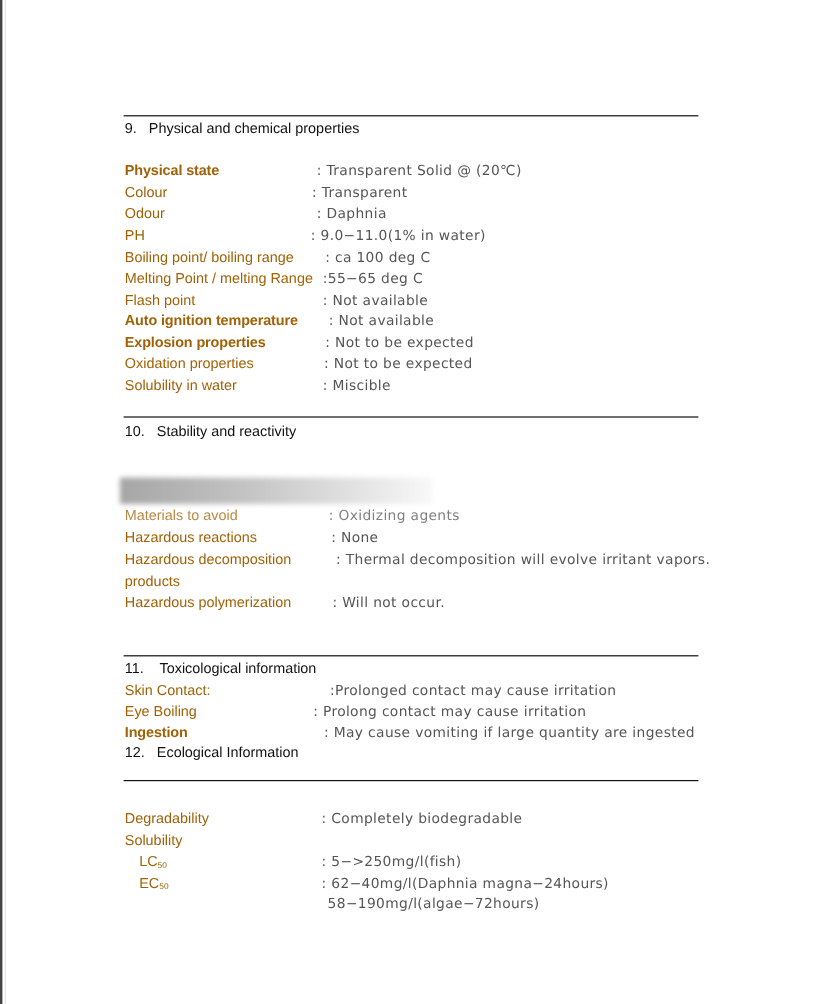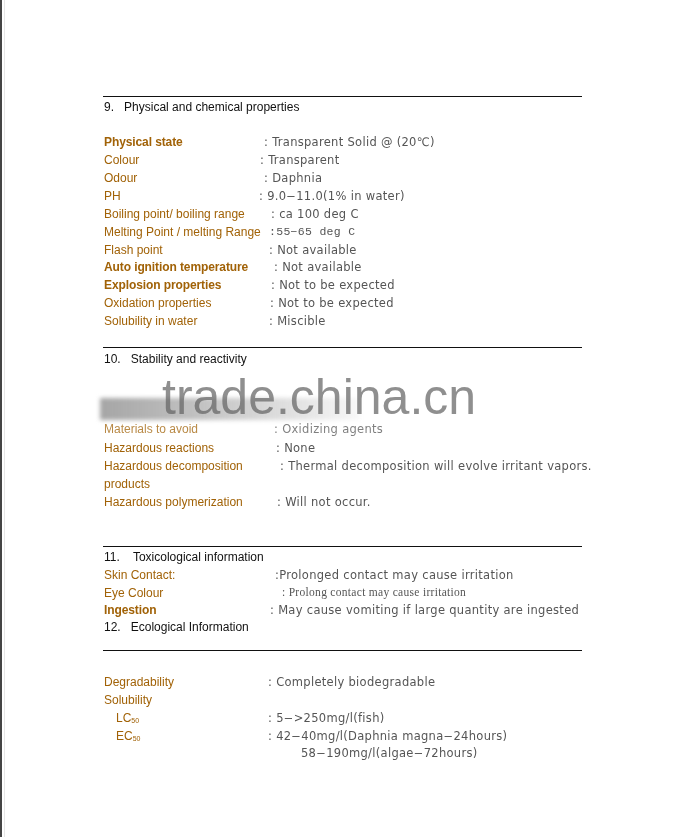--- a/index.html
+++ b/index.html
@@ -126,21 +126,21 @@
   <div class="row" style="top:189px;">
     <span class="label">PH</span>
     <span class="value" style="left:155px;">: 9.0−11.0(1% in water)</span>
   </div>
   <div class="row" style="top:207px;">
     <span class="label">Boiling point/ boiling range</span>
     <span class="value" style="left:167px;">: ca 100 deg C</span>
   </div>
   <div class="row" style="top:225px;">
     <span class="label">Melting Point / melting Range</span>
-    <span class="value" style="left:165px;font-family:Liberation Mono, monospace;">:55−65 deg C</span>
+    <span class="value" style="left:165px;">:55−65 deg C</span>
   </div>
   <div class="row" style="top:243px;">
     <span class="label">Flash point</span>
     <span class="value" style="left:165px;">: Not available</span>
   </div>
   <div class="row" style="top:260px;">
     <span class="label bold">Auto ignition temperature</span>
     <span class="value" style="left:170px;">: Not available</span>
   </div>
   <div class="row" style="top:278px;">
@@ -173,32 +173,31 @@
   </div>
   <div class="row" style="top:477px;">
     <span class="label">products</span>
   </div>
   <div class="row" style="top:495px;">
     <span class="label">Hazardous polymerization</span>
     <span class="value" style="left:173px;text-align:right;">: Will not occur.</span>
   </div>
 
   <div class="watermark-bar"></div>
-  <div class="watermark">trade.china.cn</div>
 
   <div class="rule" style="top:546px;"></div>
   <div class="section-title" style="top:550px;"><span>11.</span>    <span>Toxicological information</span></div>
 
   <div class="row" style="top:568px;">
     <span class="label">Skin Contact:</span>
     <span class="value" style="left:171px;">:Prolonged contact may cause irritation</span>
   </div>
   <div class="row" style="top:586px;">
-    <span class="label">Eye Colour</span>
-    <span class="value" style="left:178px;font-family:Liberation Serif, serif;">: Prolong contact may cause irritation</span>
+    <span class="label">Eye Boiling</span>
+    <span class="value" style="left:157px;">: Prolong contact may cause irritation</span>
   </div>
   <div class="row" style="top:603px;">
     <span class="label bold">Ingestion</span>
     <span class="value" style="left:166px;">: May cause vomiting if large quantity are ingested</span>
   </div>
 
   <div class="rule" style="top:650px;"></div>
   <div class="section-title" style="top:620px;"><span>12.</span>   <span>Ecological Information</span></div>
 
   <div class="row" style="top:675px;">
@@ -207,19 +206,19 @@
   </div>
   <div class="row" style="top:693px;">
     <span class="label">Solubility</span>
   </div>
   <div class="row" style="top:711px;">
     <span class="label" style="left:12px;"><span>LC</span><span class="sub">50</span></span>
     <span class="value" style="left:164px;">: 5−&gt;250mg/l(fish)</span>
   </div>
   <div class="row" style="top:729px;">
     <span class="label" style="left:12px;"><span>EC</span><span class="sub">50</span></span>
-    <span class="value" style="left:164px;">: 42−40mg/l(Daphnia magna−24hours)</span>
+    <span class="value" style="left:164px;">: 62−40mg/l(Daphnia magna−24hours)</span>
   </div>
   <div class="row" style="top:746px;">
-    <span class="value" style="left:169px;margin-left:28px;">58−190mg/l(algae−72hours)</span>
+    <span class="value" style="left:169px;">58−190mg/l(algae−72hours)</span>
   </div>
 
 </div>
 
 </body></html>

